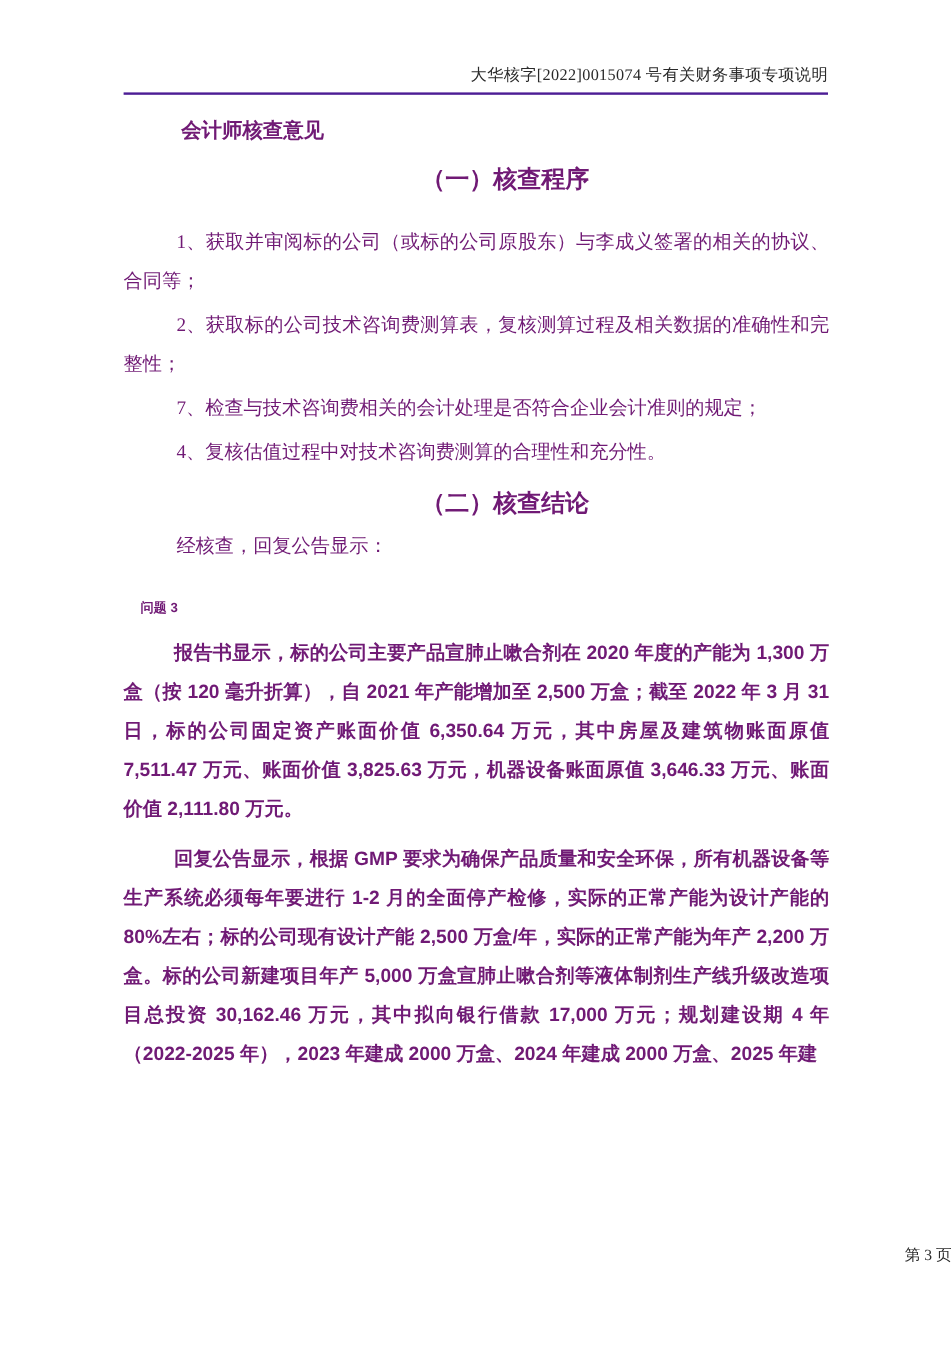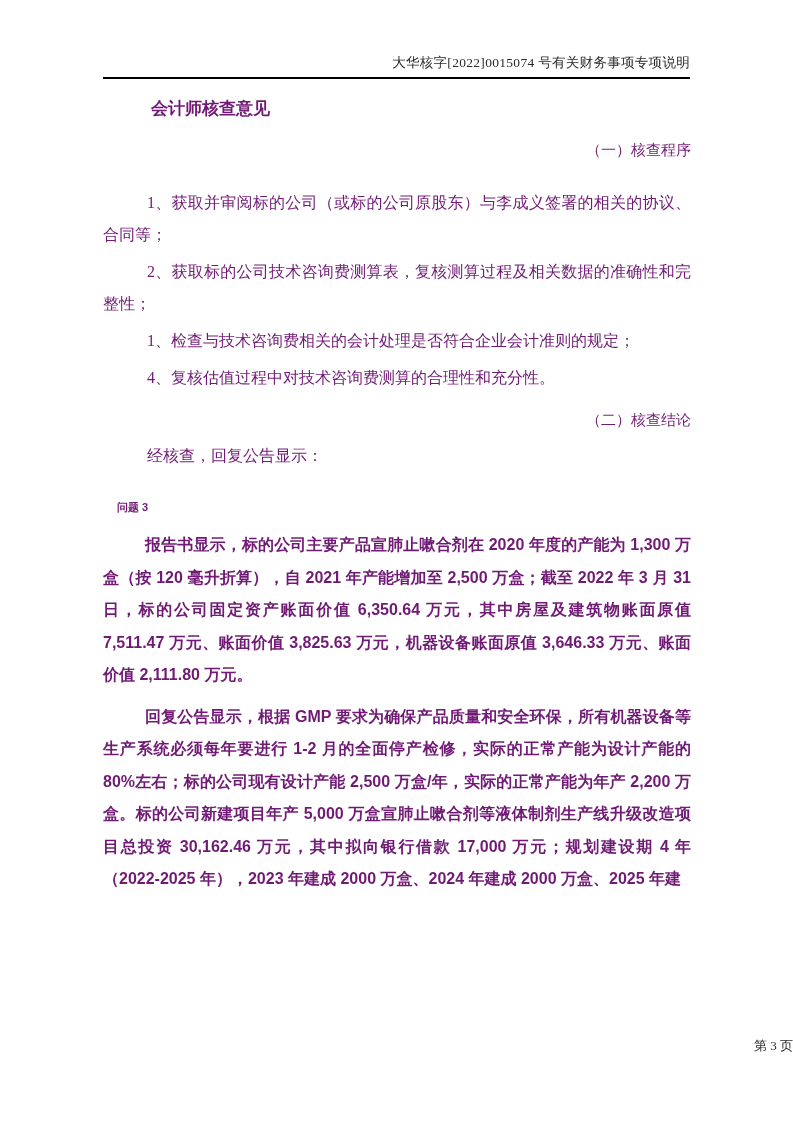--- a/index.html
+++ b/index.html
@@ -18,21 +18,21 @@
   .doc-header {
     position: absolute;
     top: 54px;
     left: 103px;
     right: 103px;
     text-align: right;
     font-size: 13.5px;
     letter-spacing: 0.3px;
     color: #2a2a2a;
     padding-bottom: 5px;
-    border-bottom: 2px solid #000000;
+    border-bottom: 2px solid #4c1d95;
   }
   .content {
     position: absolute;
     top: 78px;
     left: 103px;
     width: 588px;
     font-size: 16px;
     line-height: 32px;
     text-align: justify;
     color: #701a75;
@@ -43,24 +43,24 @@
     font-family: "Liberation Sans", "DejaVu Sans", sans-serif;
     font-weight: bold;
     font-size: 17px;
     line-height: 26px;
     text-align: left;
   }
   .h-sub {
     margin-top: 15px;
     padding-left: 48px;
     font-family: "Liberation Sans", "DejaVu Sans", sans-serif;
-    font-weight: normal;
-    font-size: 15px;
+    font-weight: bold;
+    font-size: 20px;
     line-height: 26px;
-    text-align: right;
+    text-align: center;
   }
   .h-sub2 { margin-top: 13px; }
   .proc-item {
     margin-top: 5px;
     text-indent: 44px;
   }
   .proc-item-first { margin-top: 24px; }
   .intro-line {
     margin-top: 7px;
     text-indent: 44px;
@@ -106,21 +106,21 @@
   <div class="content">
 
     <div class="h-main">会计师核查意见</div>
 
     <div class="h-sub">（一）核查程序</div>
 
     <p class="proc-item proc-item-first">1、获取并审阅标的公司（或标的公司原股东）与李成义签署的相关的协议、合同等；</p>
 
     <p class="proc-item">2、获取标的公司技术咨询费测算表，复核测算过程及相关数据的准确性和完整性；</p>
 
-    <p class="proc-item">1、检查与技术咨询费相关的会计处理是否符合企业会计准则的规定；</p>
+    <p class="proc-item">7、检查与技术咨询费相关的会计处理是否符合企业会计准则的规定；</p>
 
     <p class="proc-item">4、复核估值过程中对技术咨询费测算的合理性和充分性。</p>
 
     <div class="h-sub h-sub2">（二）核查结论</div>
 
     <p class="intro-line">经核查，回复公告显示：</p>
 
 
     <div class="h-question">问题 3</div>
 

